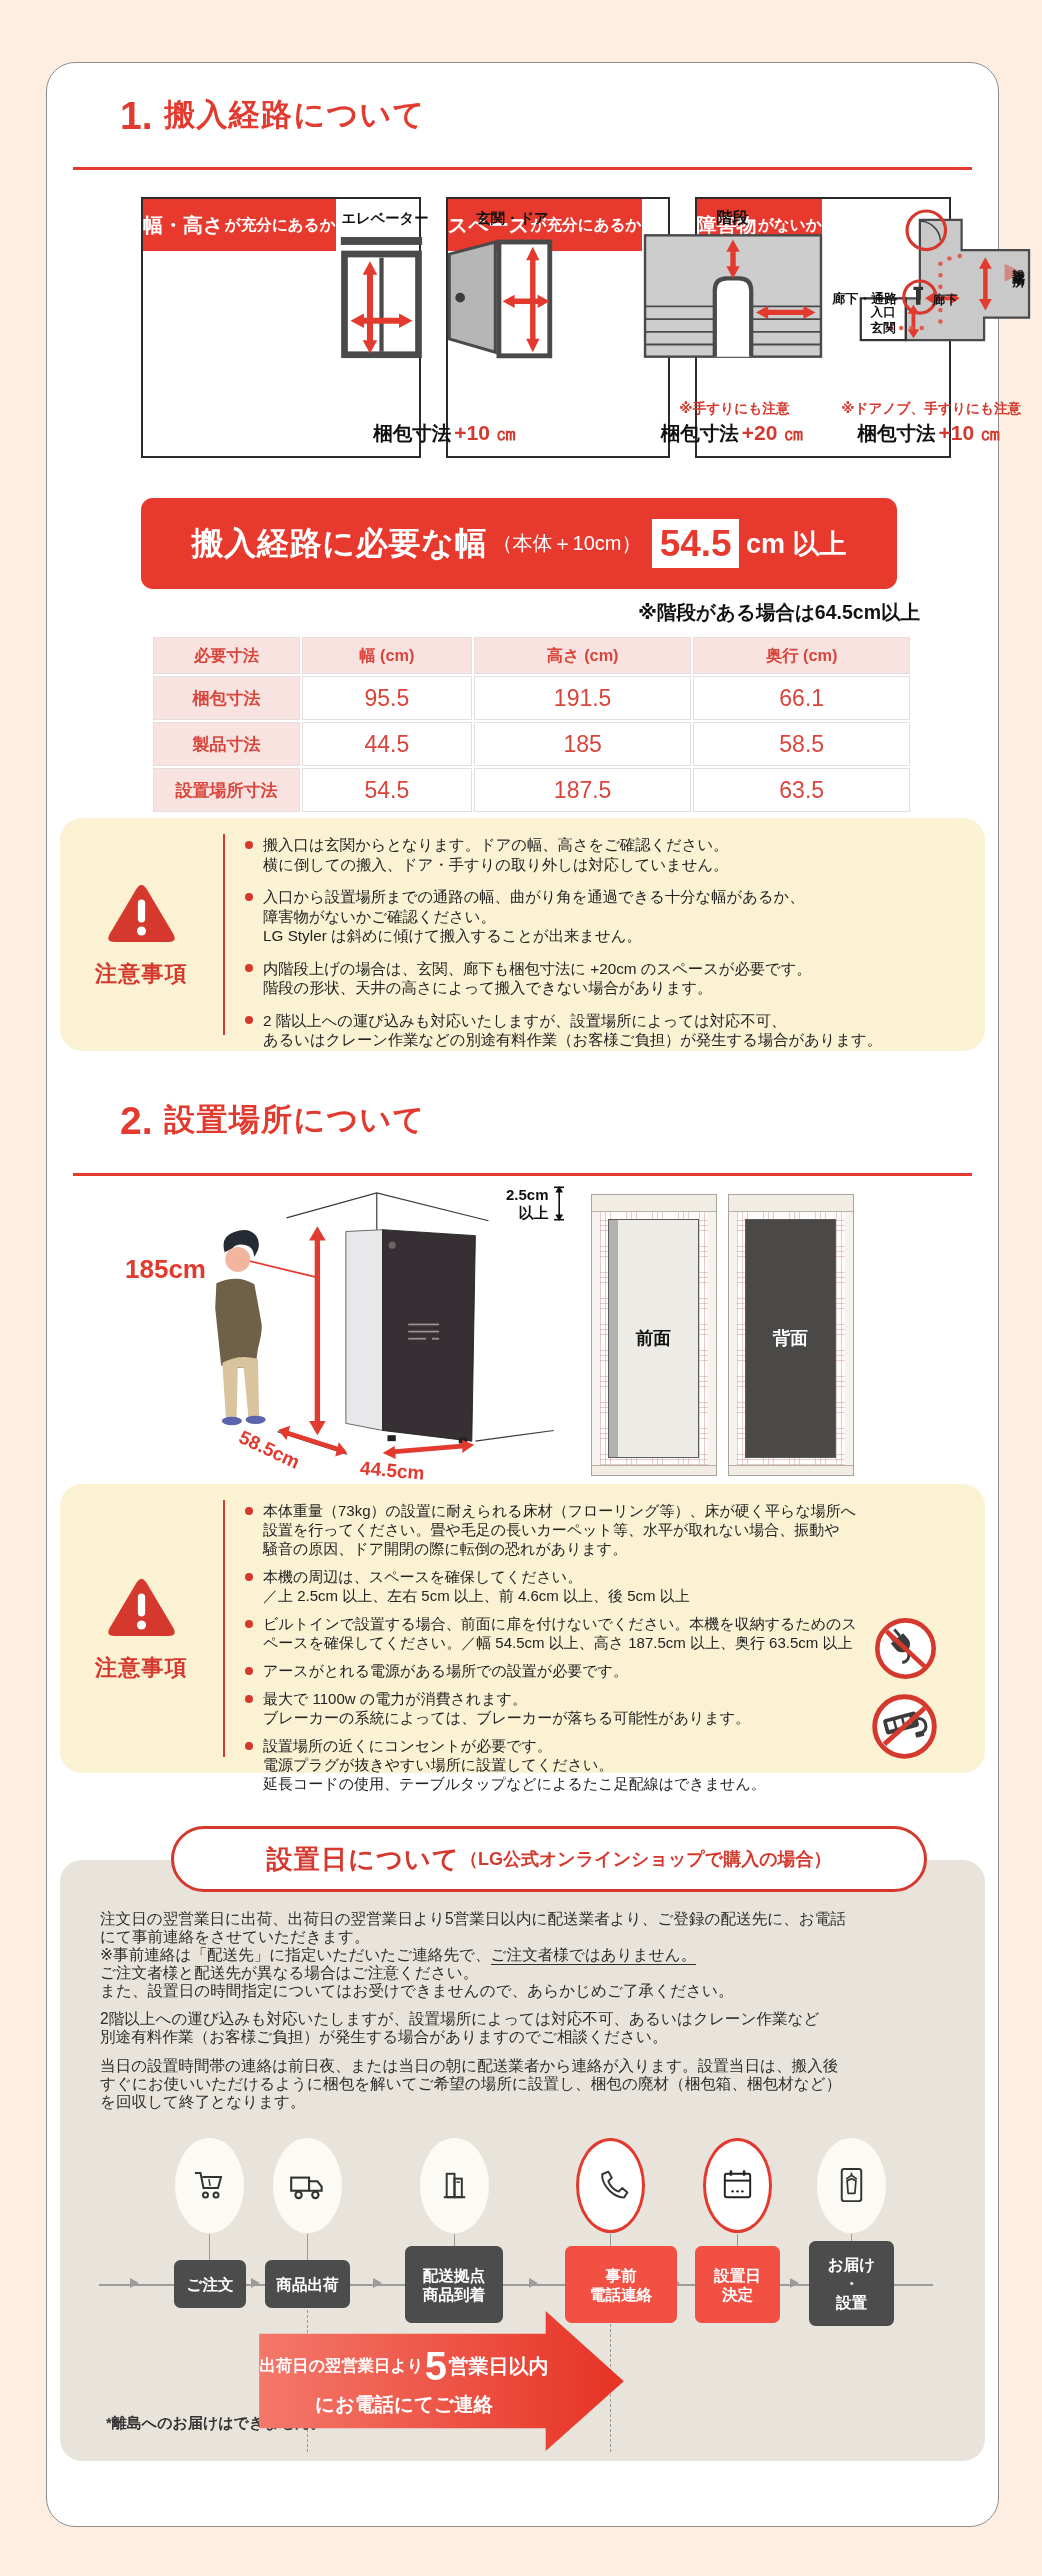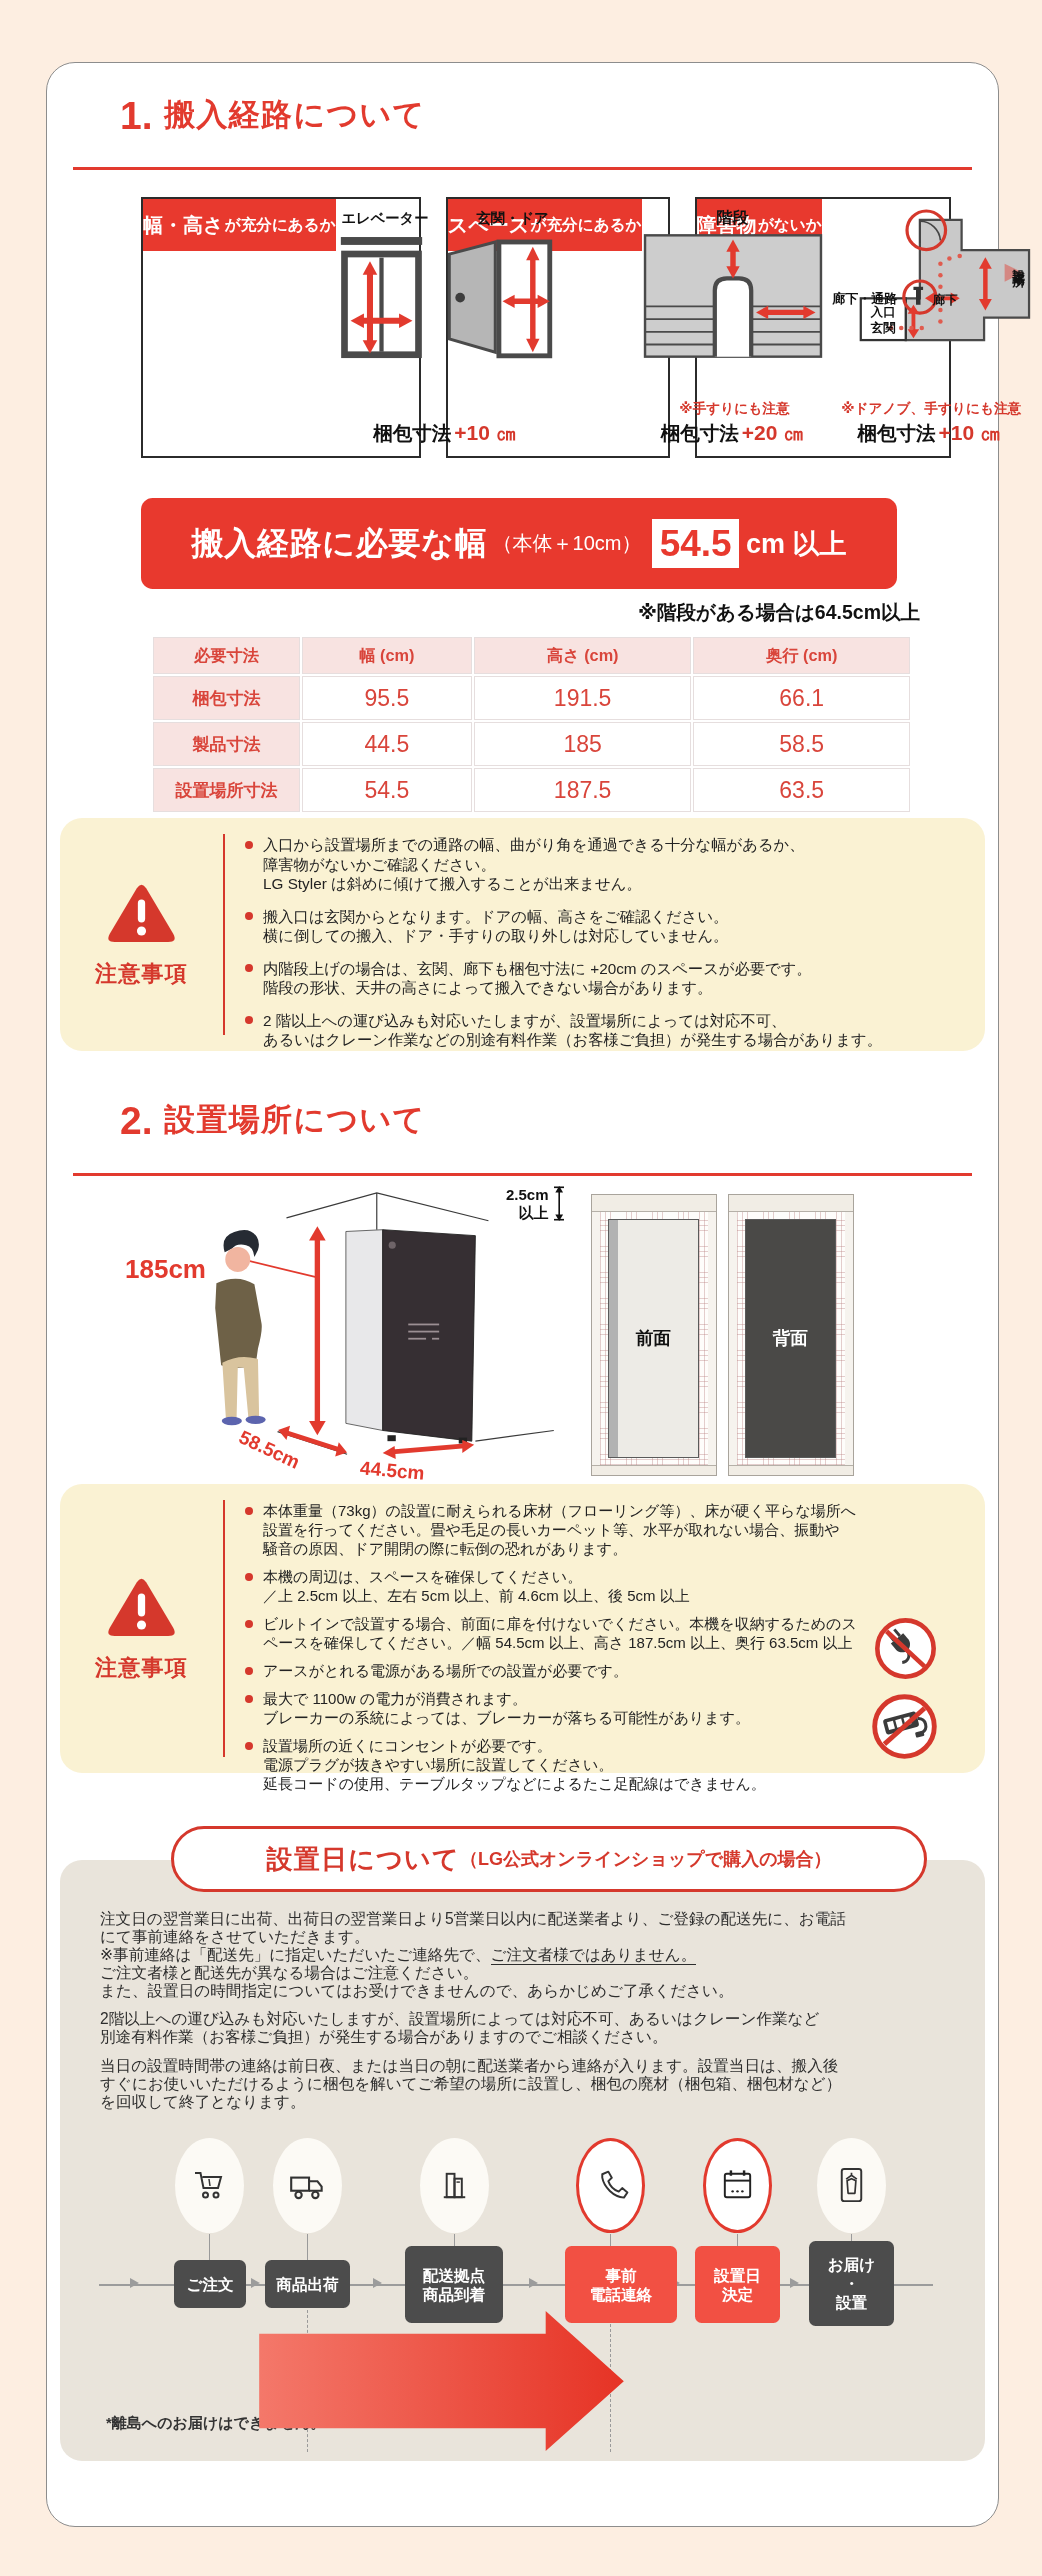--- a/index.html
+++ b/index.html
@@ -275,25 +275,25 @@
     <div class="c-left">
       <svg width="73" height="68" viewBox="0 0 120 112">
         <path d="M52 14 Q60 2 68 14 L112 88 Q120 102 104 102 L16 102 Q0 102 8 88 Z" fill="#d5382c"></path>
         <rect x="54" y="32" width="12" height="38" rx="6" fill="#fff"></rect>
         <circle cx="60" cy="84" r="7.5" fill="#fff"></circle>
       </svg>
       <div class="c-label">注意事項</div>
     </div>
     <div class="c-div"></div>
     <ul class="c-list">
+      <li>搬入口は玄関からとなります。ドアの幅、高さをご確認ください。
+横に倒しての搬入、ドア・手すりの取り外しは対応していません。</li>
       <li>入口から設置場所までの通路の幅、曲がり角を通過できる十分な幅があるか、
 障害物がないかご確認ください。
 LG Styler は斜めに傾けて搬入することが出来ません。</li>
-      <li>搬入口は玄関からとなります。ドアの幅、高さをご確認ください。
-横に倒しての搬入、ドア・手すりの取り外しは対応していません。</li>
       <li>内階段上げの場合は、玄関、廊下も梱包寸法に +20cm のスペースが必要です。
 階段の形状、天井の高さによって搬入できない場合があります。</li>
       <li>2 階以上への運び込みも対応いたしますが、設置場所によっては対応不可、
 あるいはクレーン作業などの別途有料作業（お客様ご負担）が発生する場合があります。</li>
     </ul>
   </div>
 
   <div class="sec-h" style="top:1038px;">
     <span class="num">2.</span>
     <span class="ttl">設置場所について</span>
@@ -521,18 +521,26 @@
 
     <svg id="barrow" width="365" height="140" viewBox="0 0 560 215">
       <defs>
         <linearGradient id="ag" x1="0" y1="0" x2="1" y2="0">
           <stop offset="0" stop-color="#f4786a"></stop>
             <stop offset="1" stop-color="#e63325"></stop>
         </linearGradient>
       </defs>
       <polygon points="0,35 440,35 440,0 560,108 440,215 440,180 0,180" fill="url(#ag)"></polygon>
     </svg>
+    <div id="barrow-txt">
+      <div class="l1">
+        <span class="pre">出荷日の翌営業日より</span>
+        <span class="big">5</span>
+        <span class="post">営業日以内</span>
+      </div>
+      <div class="l2">にお電話にてご連絡</div>
+    </div>
 
     <div id="footnote">*離島へのお届けはできません。</div>
   </div>
 
 </div>
 
 
 </body></html>

